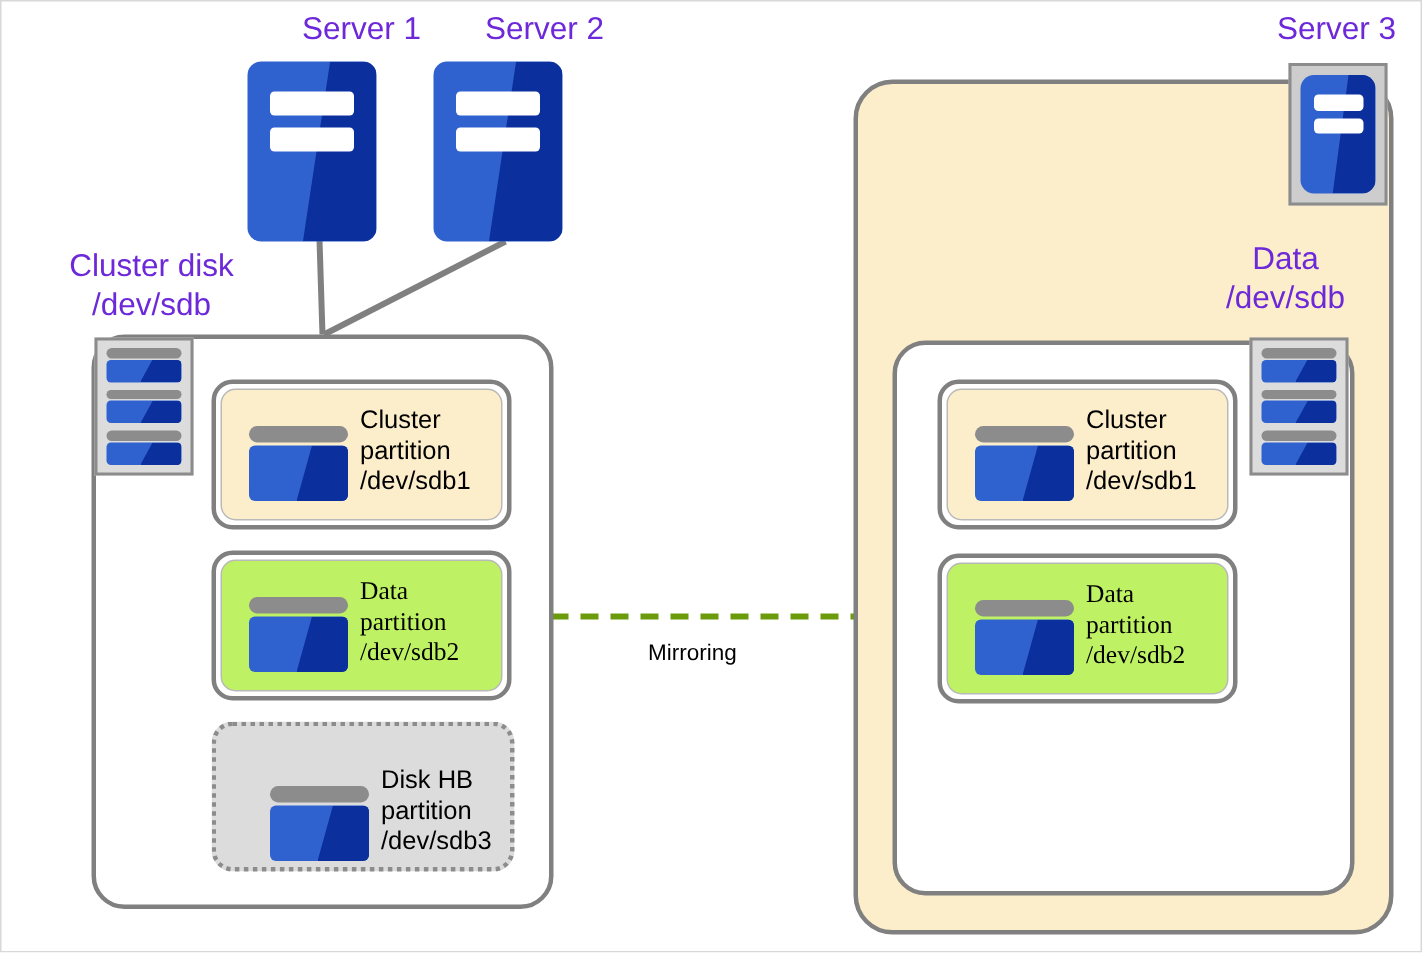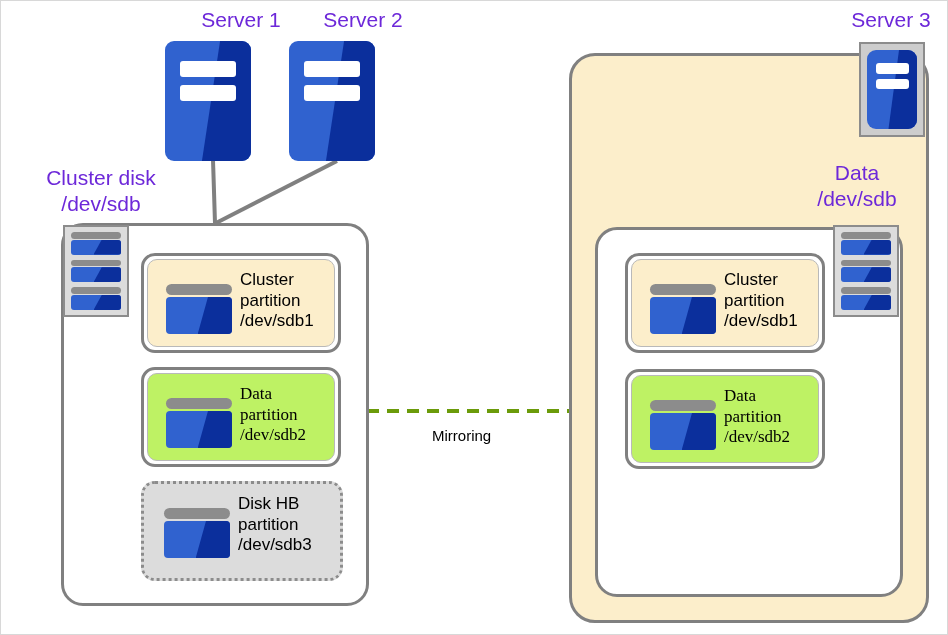--- a/index.html
+++ b/index.html
@@ -153,21 +153,21 @@
     box-sizing: border-box;
     border-radius: 10px;
     border: 1px solid #b9b9b9;
   }
   .pcard.cream > .inner { background: #fceecb; }
   .pcard.blue   > .inner { background: #bef264; font-family: Liberation Serif, serif; }
 
   .pcard.dashed {
     border: 3px dotted #8c8c8c;
     border-radius: 14px;
-    padding: 0;
+    padding: 16px;
     background: #dcdcdc;
   }
   .pcard.dashed > .inner {
     background: #dcdcdc;
     border: none;
     border-radius: 10px;
   }
 
   .pcard .ptext {
     position: absolute;

